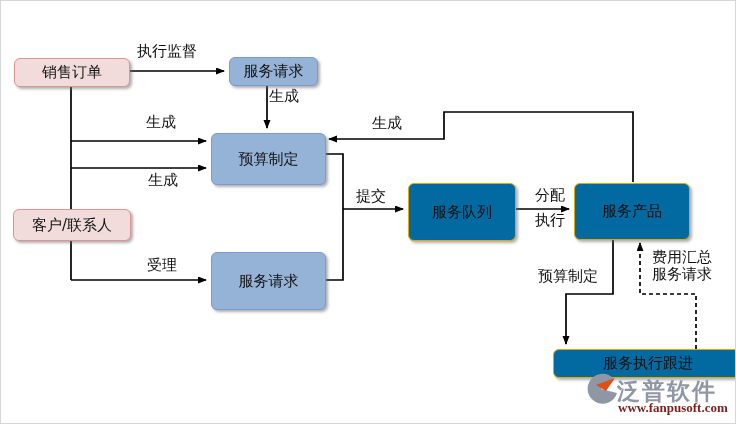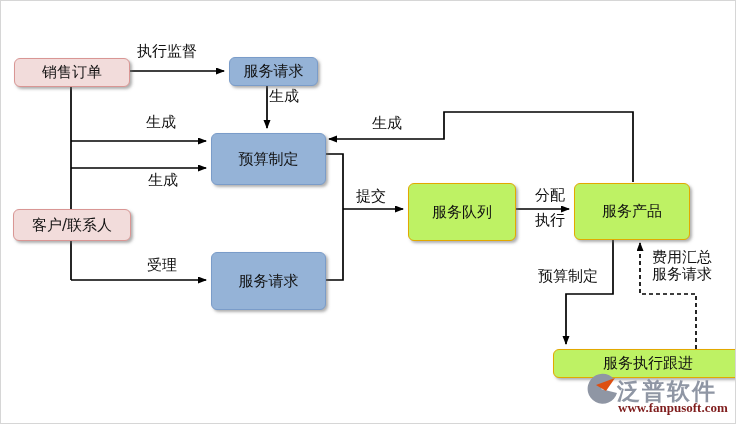--- a/index.html
+++ b/index.html
@@ -11,21 +11,21 @@
   .edges{position:absolute;left:0;top:0;width:736px;height:424px;}
   .node{
     position:absolute;display:flex;align-items:center;justify-content:center;
     font-size:15px;color:#111;text-align:center;white-space:nowrap;
     border:1px solid;border-radius:6px;
     box-shadow:2px 2px 3px rgba(110,110,110,0.55);
     line-height:1.1;
   }
   .node.pink{background:#F2DCDB;border-color:#D99694;}
   .node.blue{background:#95B3D7;border-color:#7A9CC9;}
-  .node.orange{background:#bef264;border-color:#E2A900;}
+  .node.orange{background:#0369a1;border-color:#E2A900;}
   .lbl{
     position:absolute;transform:translate(-50%,-50%);
     font-size:15px;color:#111;white-space:nowrap;line-height:1;
   }
   .watermark-brand{
     position:absolute;left:616px;top:375px;
     font-size:23px;font-weight:bold;letter-spacing:2px;color:#8F96A4;
     text-shadow:1px 1px 0 #ffffff;white-space:nowrap;text-align:center;
   }
   .watermark-url{

